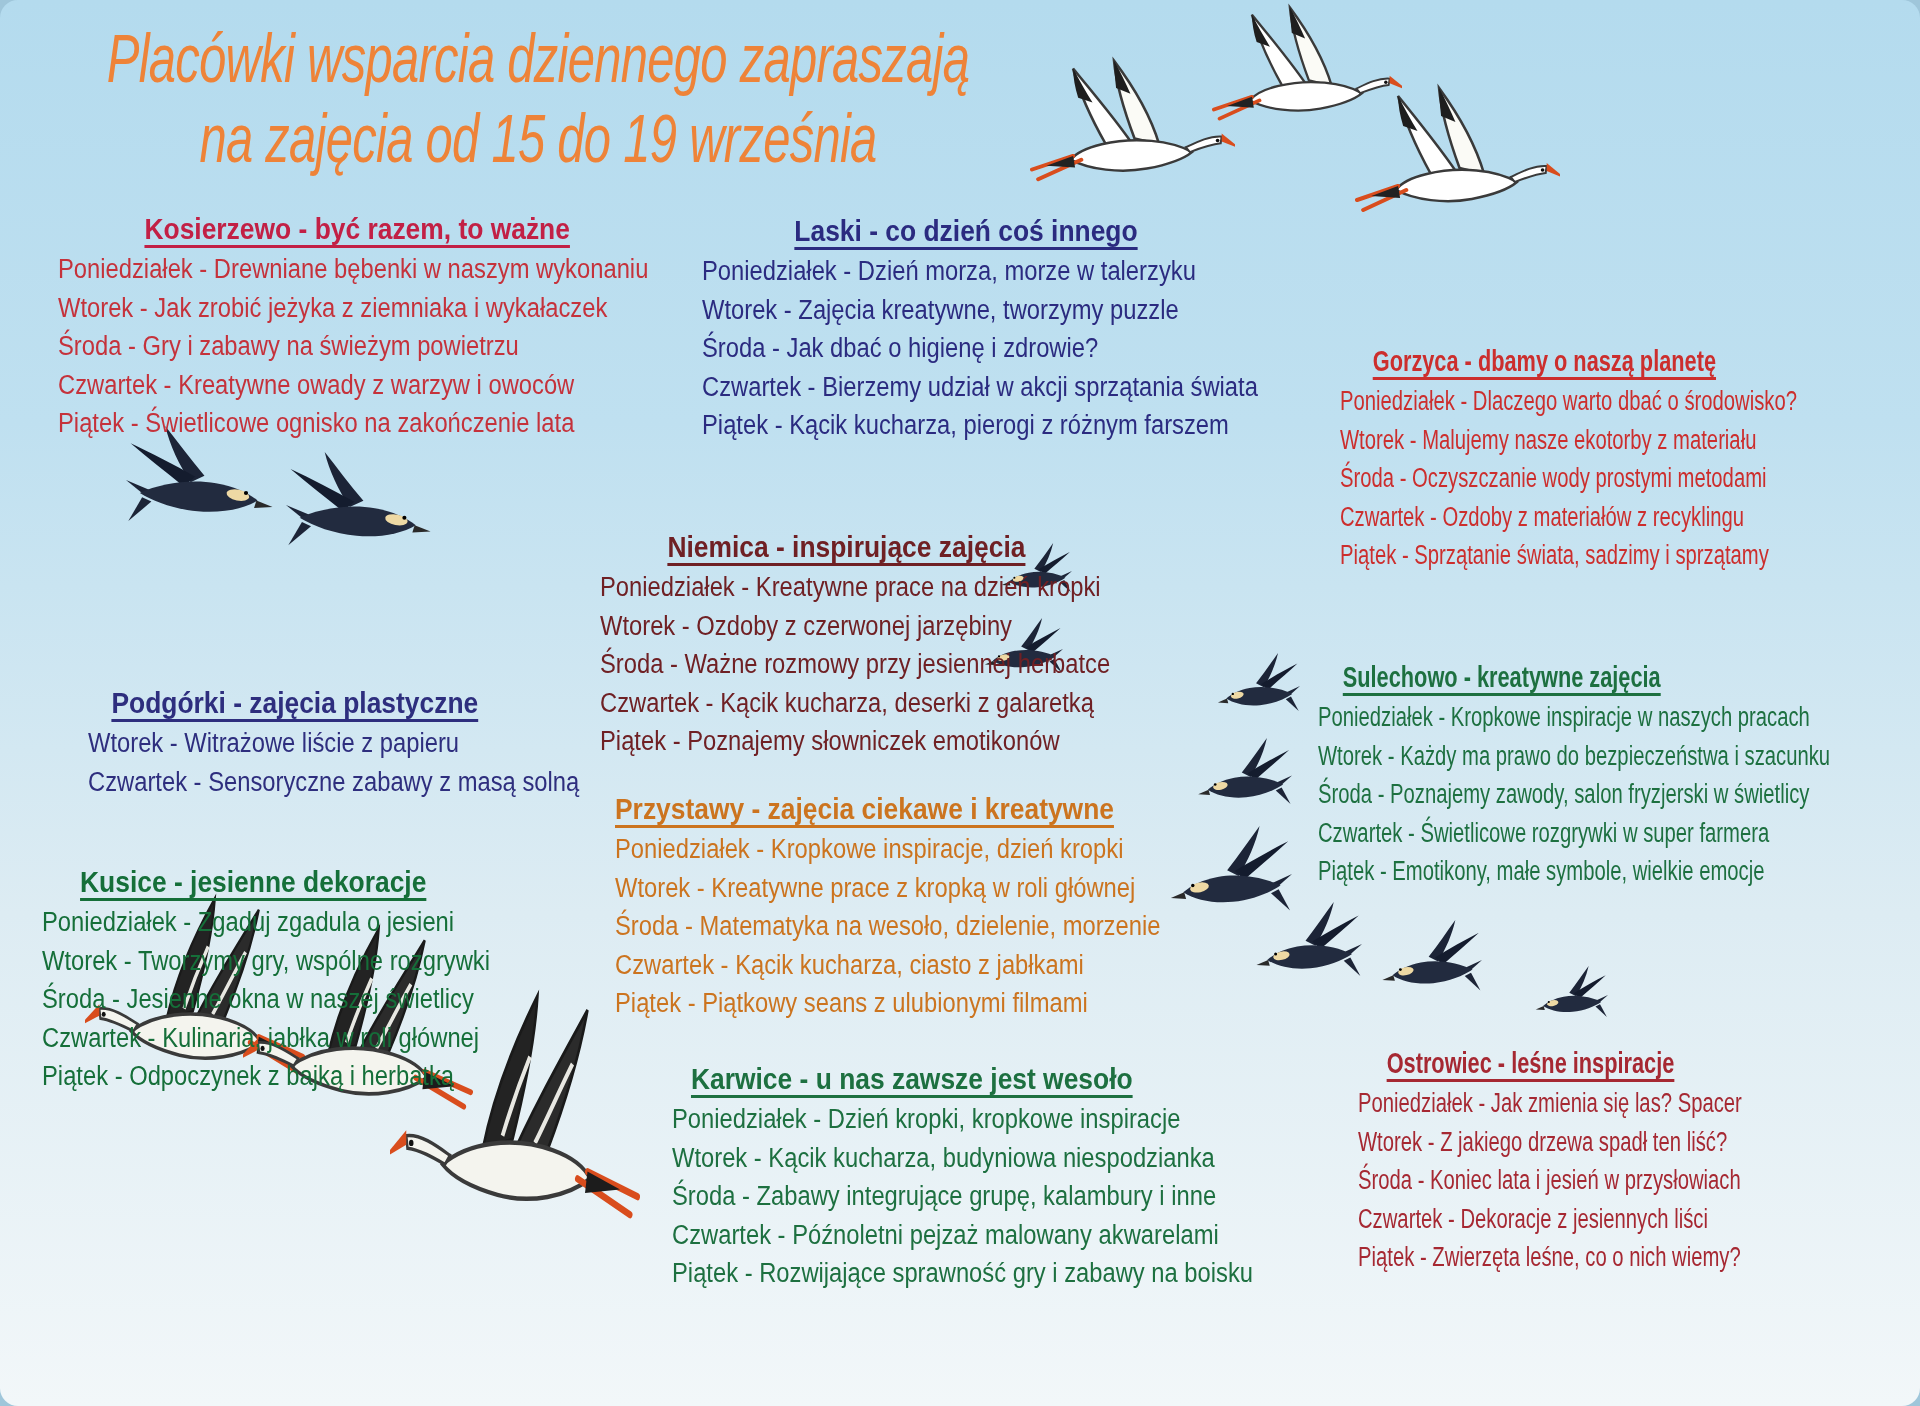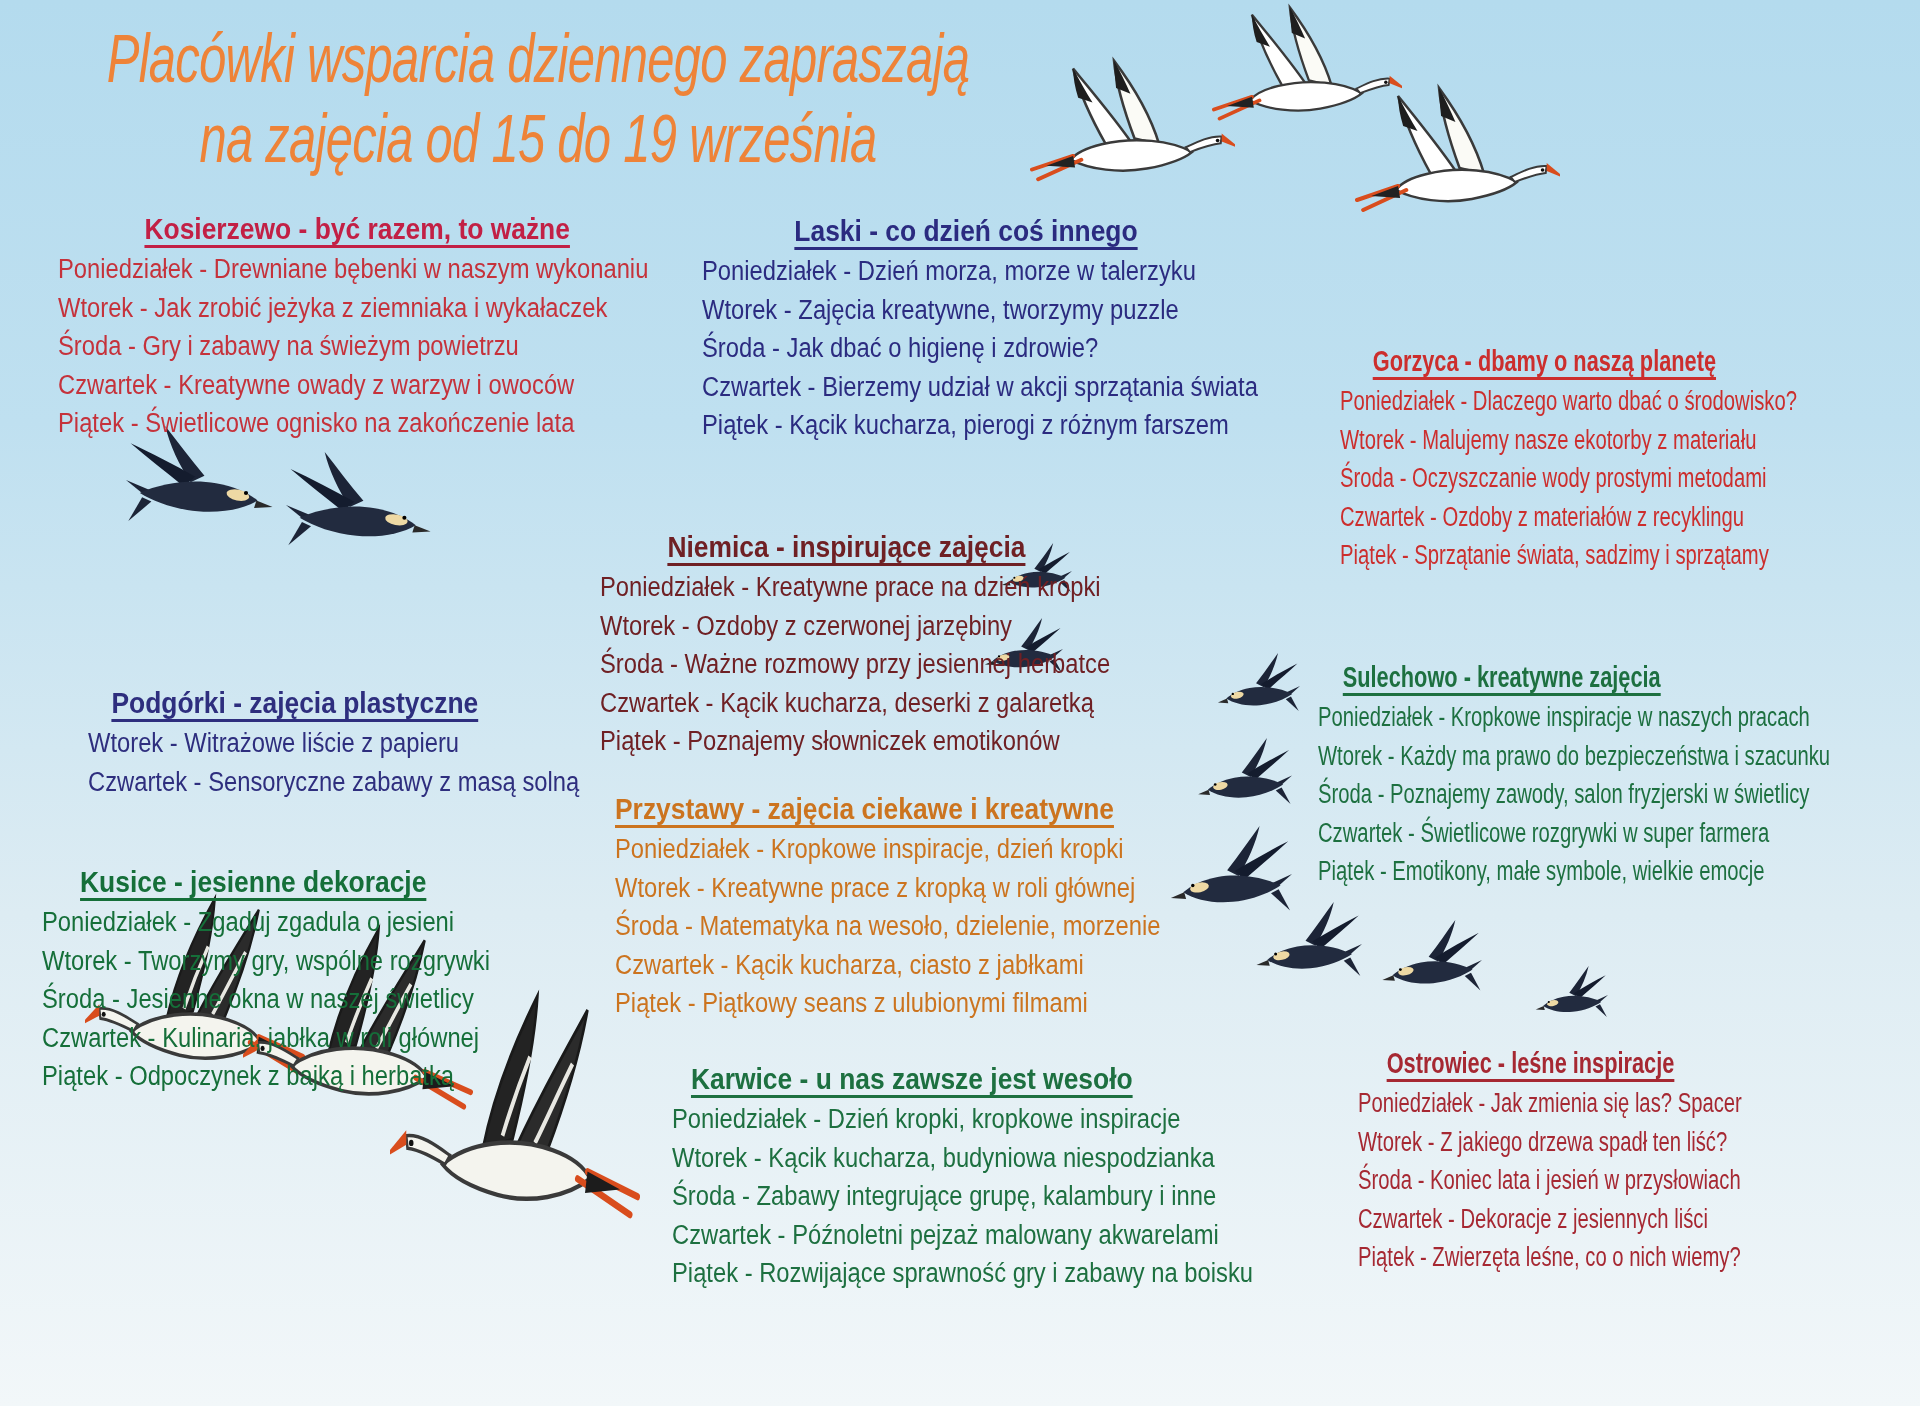--- a/index.html
+++ b/index.html
@@ -2,20 +2,21 @@
 <html><head>
 <meta charset="utf-8">
 <style>
   html,body{margin:0;padding:0;background:#9fc6da;}
   .poster{
     position:relative;
     width:1920px;height:1406px;
     overflow:hidden;
     background:linear-gradient(180deg,#b4dbee 0%,#bfe0f0 30%,#ddecf3 65%,#f2f7f9 100%);
     font-family:"Liberation Sans", sans-serif;
+    border-radius:18px;
   }
   .title{
     position:absolute;left:70px;top:18px;width:1300px;
     transform:scaleX(0.72);transform-origin:0 0;
     text-align:center;font-style:italic;font-weight:500;
     font-size:68px;line-height:80px;color:#ee8338;letter-spacing:-1px;
     white-space:nowrap;
   }
   .section{position:absolute;transform-origin:0 0;}
   .col-a{transform:scaleX(0.88);}

